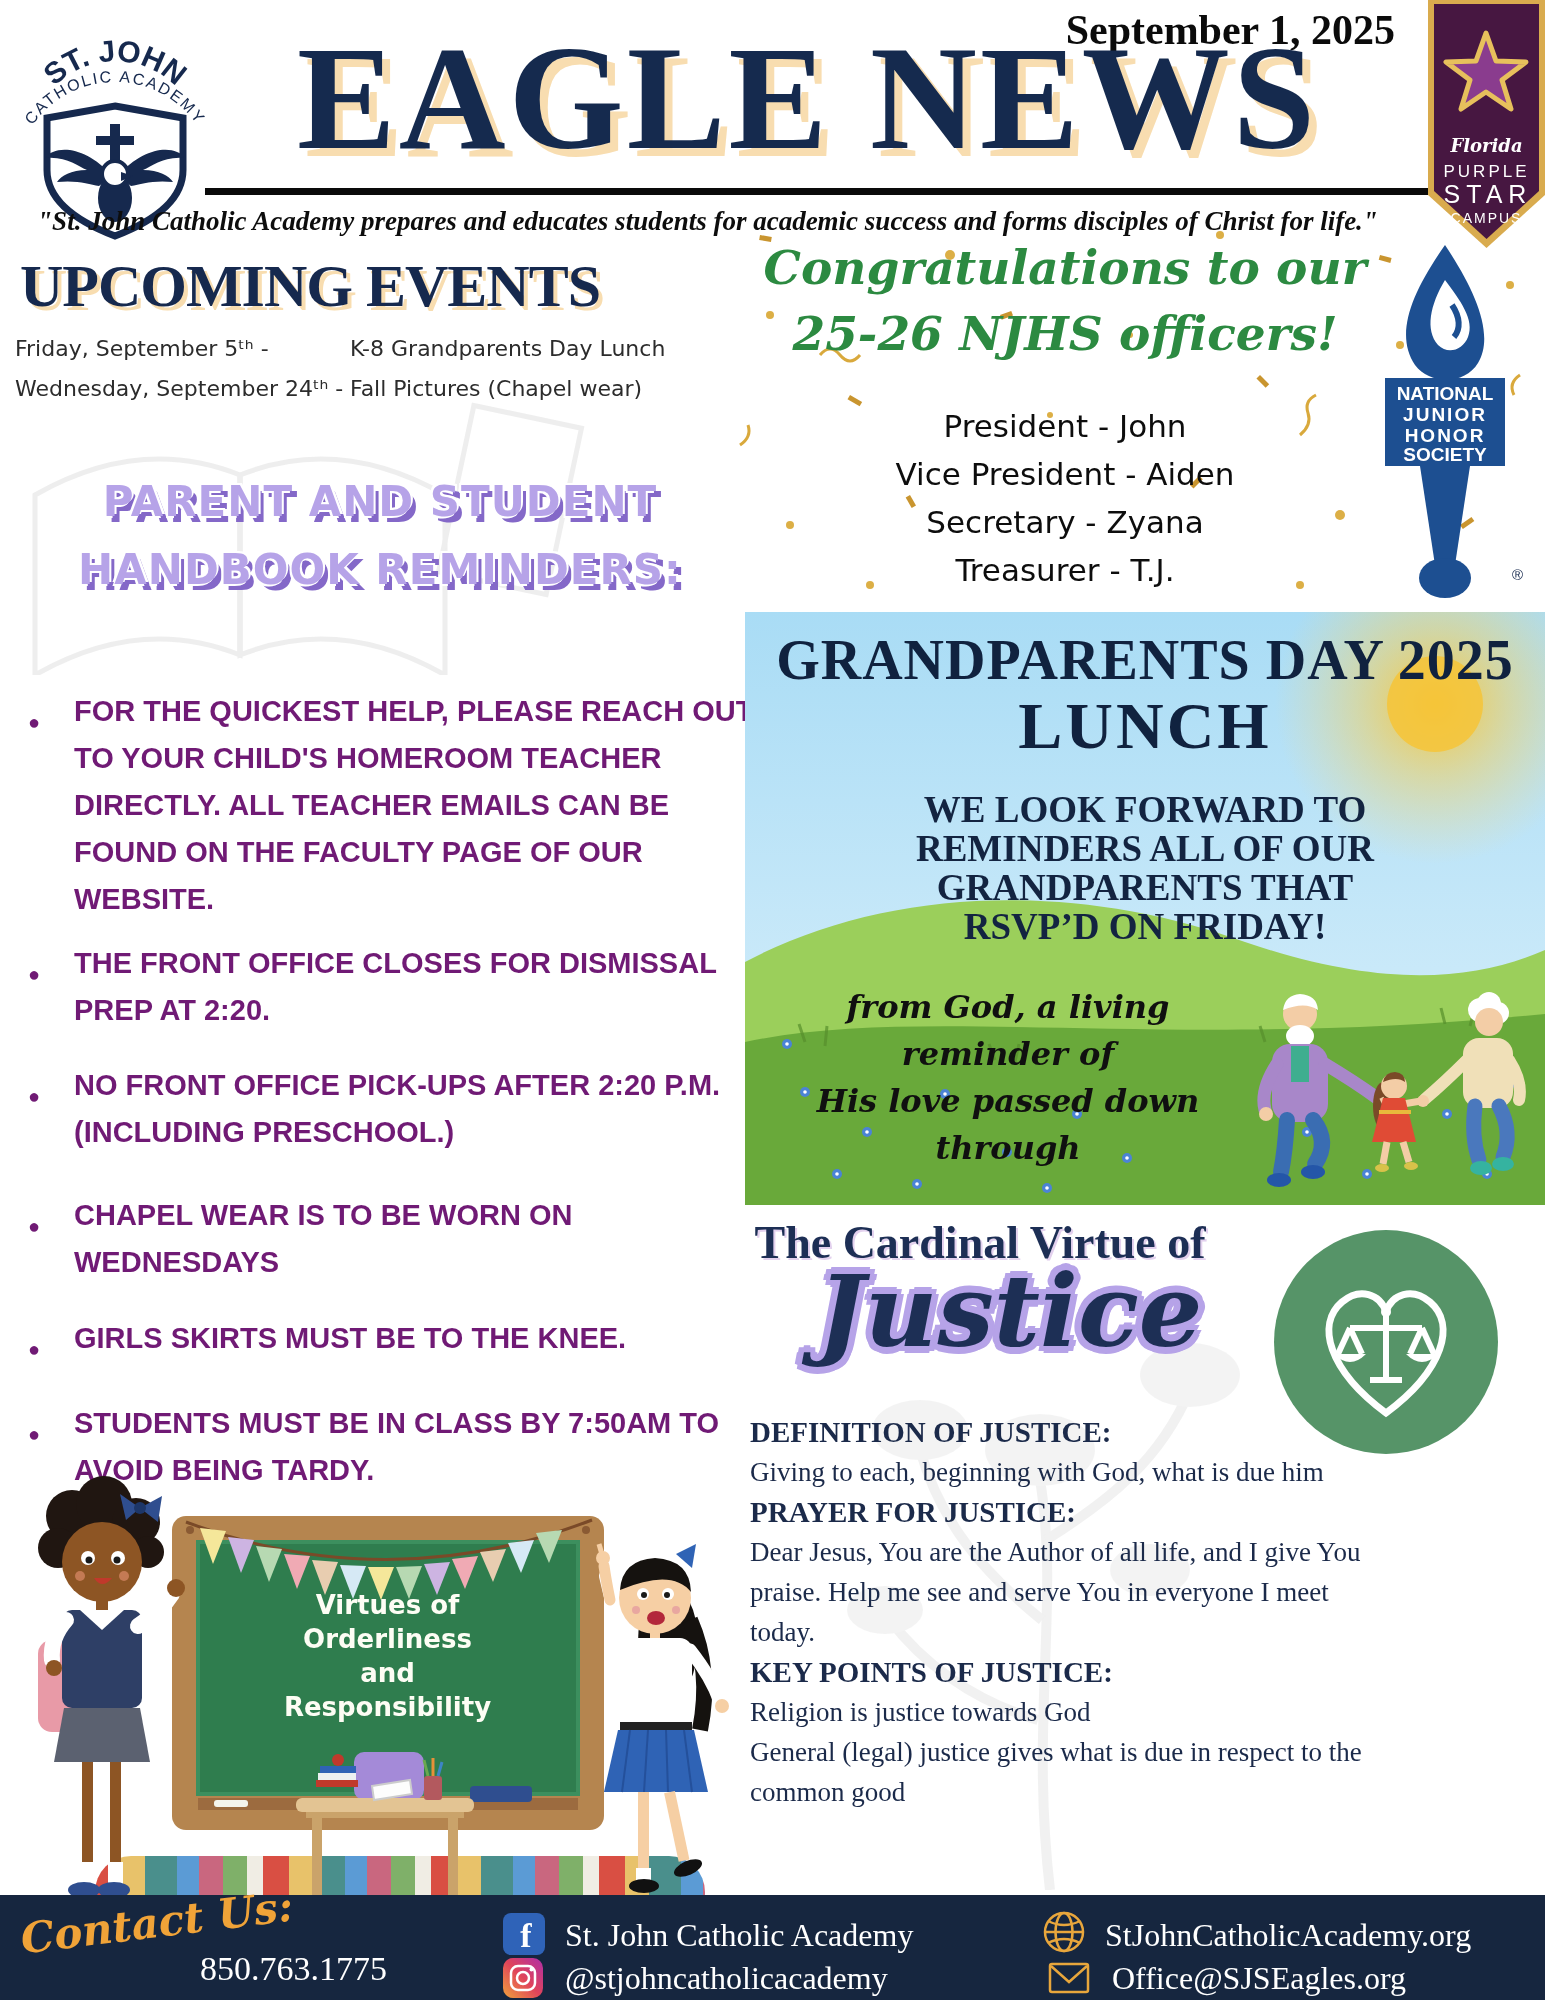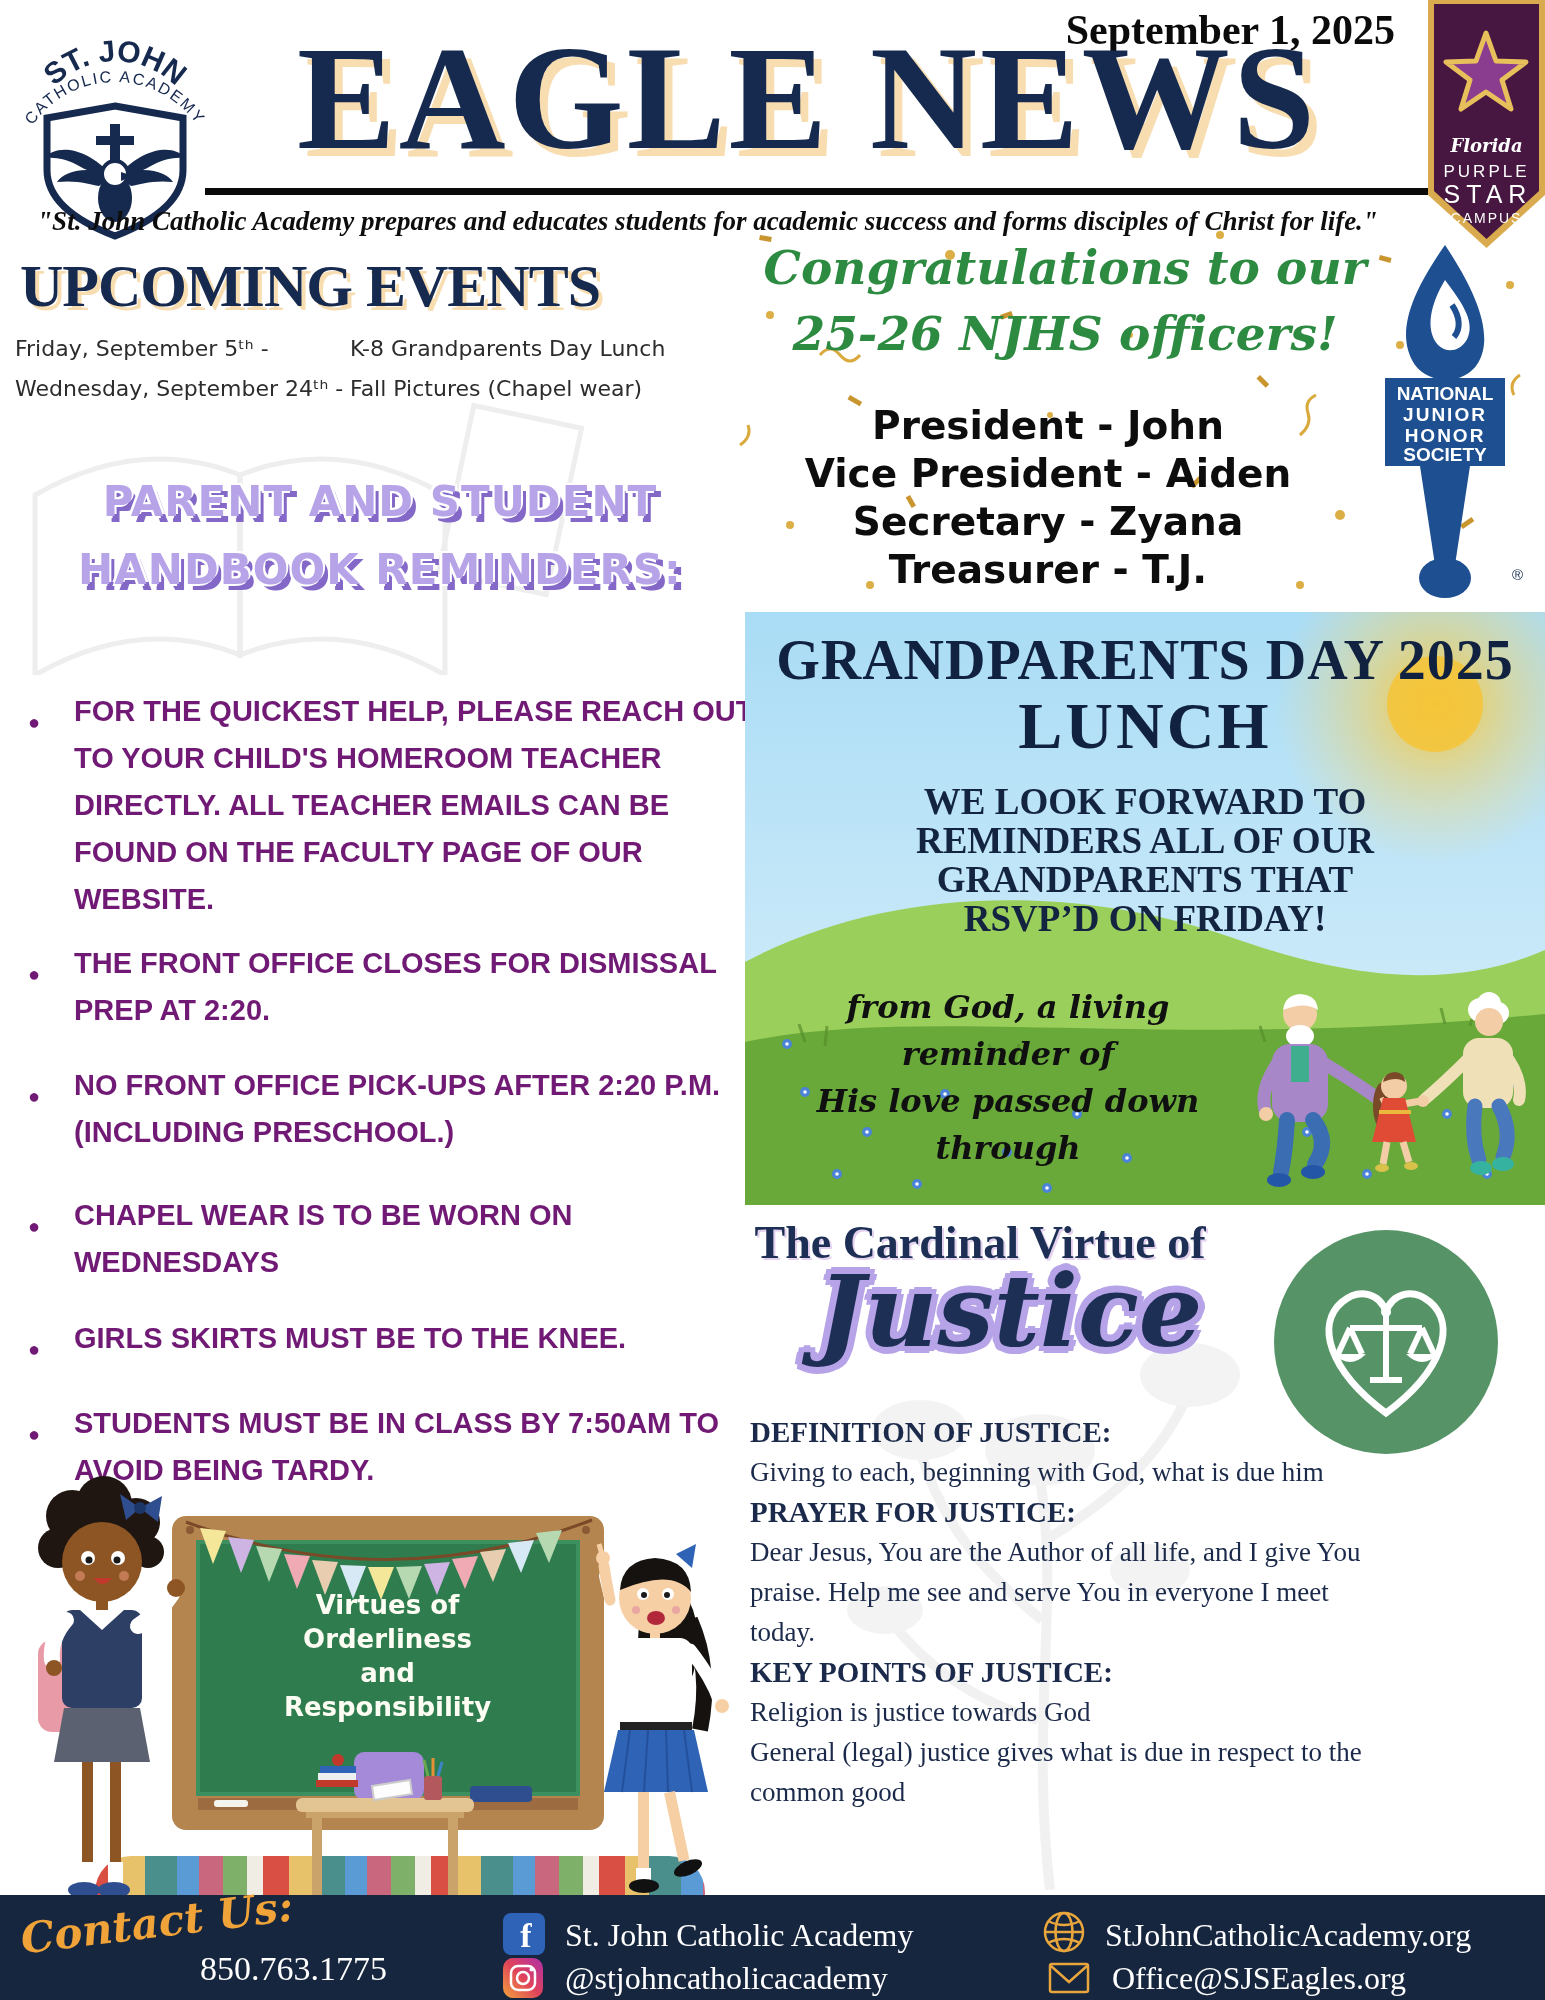--- a/index.html
+++ b/index.html
@@ -34,30 +34,30 @@
             font-size:42px;line-height:68px;color:#b6a3e8;letter-spacing:1px;
             text-shadow:-2px -2px 0 #fff,2px -2px 0 #fff,-2px 2px 0 #fff,5px 6px 0 #8468c8;}
   .hb-list{margin:0;padding:0;list-style:none;}
   .hb-list li{position:absolute;left:22px;width:700px;padding-left:52px;
               font-weight:700;font-size:29px;line-height:47px;color:#701a75;}
   .hb-list li::before{content:"●";position:absolute;left:6px;top:11px;font-size:20px;}
 
   
   .congrats{left:745px;top:235px;width:640px;text-align:center;font-weight:700;
             font-size:47px;line-height:66px;color:#2c8a41;}
-  .officers{left:778px;top:402px;width:540px;text-align:center;font-weight:700;
-            font-size:39px;line-height:48px;color:#0d0d0d;font-family:"DejaVu Sans",sans-serif;}
+  .officers{left:795px;top:402px;width:540px;text-align:center;font-weight:400;
+            font-size:31px;line-height:48px;color:#0d0d0d;font-family:"DejaVu Sans",sans-serif;}
 
   
   .gp-panel{left:745px;top:612px;width:800px;height:593px;overflow:hidden;}
   .gp-title{left:0;top:16px;width:100%;text-align:center;font-weight:700;
             font-size:56px;color:#10223f;letter-spacing:1px;}
   .gp-lunch{left:0;top:76px;width:100%;text-align:center;font-weight:700;
             font-size:66px;color:#10223f;letter-spacing:3px;}
-  .gp-msg{left:80px;top:170px;width:640px;text-align:center;font-weight:700;
+  .gp-msg{left:80px;top:178px;width:640px;text-align:center;font-weight:700;
           font-size:37px;line-height:39px;color:#132441;}
   .gp-quote{left:18px;top:372px;width:490px;text-align:center;font-weight:700;
             font-size:32px;line-height:47px;color:#101010;}
 
   
   .ju-heading{left:745px;top:1216px;width:470px;text-align:center;font-weight:600;
               font-size:46px;color:#1d2f55;text-shadow:2px 2px 0 #e3d1ee;}
   .ju-word{left:790px;top:1252px;width:440px;text-align:center;font-weight:700;
            font-size:100px;color:#1d2f55;
            text-shadow:5px 5px 0 #b6a3e8,-5px 5px 0 #b6a3e8,5px -5px 0 #b6a3e8,

